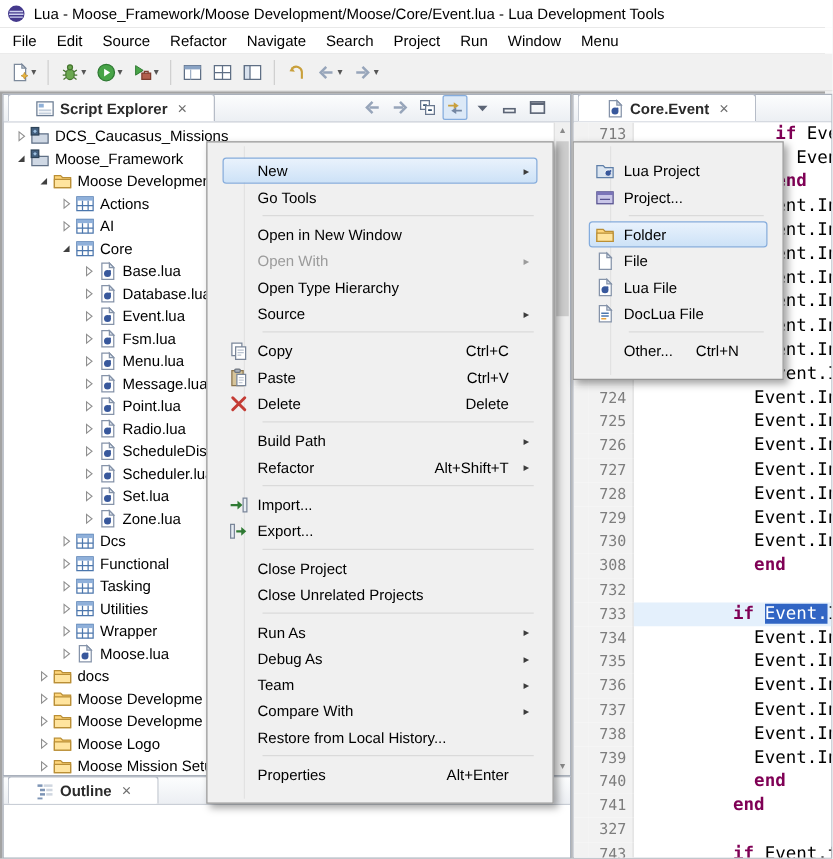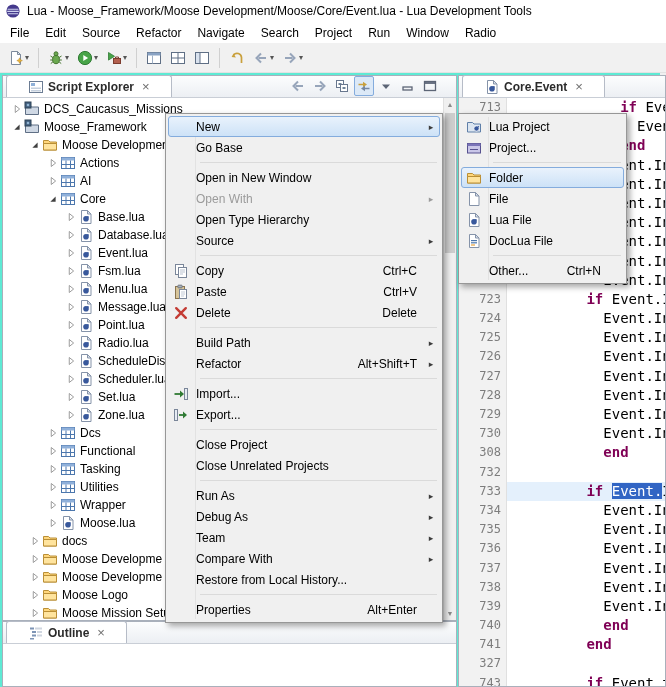--- a/index.html
+++ b/index.html
@@ -1,18 +1,18 @@
 <!DOCTYPE html>
 <html><head>
 <meta charset="utf-8">
 <style>
   *{margin:0;padding:0;box-sizing:border-box}
   html,body{width:666px;height:687px;overflow:hidden}
   body{font-family:"Liberation Sans",sans-serif;font-size:12px;color:#000;background:#f0f0f0}
-  #app{position:relative;width:660px;height:687px;background:#5eead4}
+  #app{position:relative;width:660px;height:687px;background:#a3a3a3}
 
   .titlebar{position:absolute;left:0;top:0;width:666px;height:22px;background:#fff;display:flex;align-items:center;gap:6px;padding-left:5px}
   .titlebar .title-text{white-space:nowrap}
 
   .menubar{position:absolute;left:0;top:22px;width:666px;height:21px;background:#fff;display:flex;align-items:center;padding-left:2px}
   .mb-item{padding:2px 8px;cursor:default}
 
   .toolbar{position:absolute;left:0;top:43px;width:666px;height:30px;background:#f1f1f1;border-bottom:1px solid #e2e2e2;display:flex;align-items:center;padding-left:4px}
   .tb-btn{height:24px;display:flex;align-items:center;padding:0 3px;border:1px solid transparent;border-radius:2px}
   .tb-sep{width:1px;height:20px;background:#d0d0d0;margin:0 5px}
@@ -46,21 +46,21 @@
 
   .code{position:absolute;left:0;top:22px;right:0;bottom:0;overflow:hidden;background:#fff}
   .code-row{display:flex;height:19.2px;line-height:19.2px;font-family:"DejaVu Sans Mono",monospace;font-size:14px;white-space:pre}
   .ann{width:12px;flex:none;background:#f2f2f2}
   .lnum{width:36px;flex:none;background:#f2f2f2;color:#7d7d7d;font-size:12px;text-align:right;padding-right:5px;border-right:1px solid #e0e0e0}
   .ltxt{flex:1;padding-left:12px}
   .code-row.active .ltxt{background:#e4f0fc}
   .kw{color:#7f0055;font-weight:bold}
   .sel{background:#3165c4;color:#fff}
 
-  .menu{position:absolute;background:#f0f0f0;border:1px solid #979797;box-shadow:3px 3px 6px rgba(0,0,0,.35);padding:2px;z-index:50}
+  .menu{position:absolute;background:#f0f0f0;border:1px solid #979797;box-shadow:3px 3px 6px rgba(0,0,0,.35);padding:12px;z-index:50}
   .menu::before{content:"";position:absolute;left:29px;top:3px;bottom:3px;width:1px;background:#e2e2e2}
   #ctx-menu{left:165px;top:113px;width:278px}
   #new-submenu{left:458px;top:113px;width:169px;z-index:60}
   .menu-row{height:21px;display:flex;align-items:center;gap:6px;padding:0 3px;border:1px solid transparent;border-radius:3px;position:relative}
   .menu-row.hl{background:linear-gradient(#e9f2fc,#cde2f7);border-color:#84acdd}
   .menu-row.dis .mi-label,.menu-row.dis .mi-arrow{color:#9b9b9b}
   .mi-icon{width:18px;height:16px;flex:none;display:flex;justify-content:center}
   .mi-label{flex:1;white-space:nowrap}
   .mi-short{white-space:nowrap;padding-right:3px}
   .mi-arrow{width:10px;text-align:center;font-size:9px;color:#3c3c3c}
@@ -84,21 +84,21 @@
   <div class="menubar" id="menubar">
       <div class="mb-item">File</div>
       <div class="mb-item">Edit</div>
       <div class="mb-item">Source</div>
       <div class="mb-item">Refactor</div>
       <div class="mb-item">Navigate</div>
       <div class="mb-item">Search</div>
       <div class="mb-item">Project</div>
       <div class="mb-item">Run</div>
       <div class="mb-item">Window</div>
-      <div class="mb-item">Radio</div>
+      <div class="mb-item">Menu</div>
     </div>
 
   <div class="toolbar" id="toolbar">
       <div class="tb-btn">
         <span class="icon">
           <svg viewBox="0 0 16 16">
             <path d="M3.5 1.5h6l3 3v10h-9z" fill="#fff" stroke="#7d8a9c"></path>
             <path d="M9.5 1.5v3h3z" fill="#e2e8f0" stroke="#7d8a9c"></path>
             <path d="M11.6 7.8l.9 1.9 1.9.9-1.9.9-.9 1.9-.9-1.9-1.9-.9 1.9-.9z" fill="#e8b33c" stroke="#b9882a" stroke-width="0.5"></path>
           </svg>
@@ -790,21 +790,21 @@
 
   <div class="menu" id="ctx-menu">
       <div class="menu-row hl">
         <span class="mi-icon"></span>
         <span class="mi-label">New</span>
         <span class="mi-short"></span>
         <span class="mi-arrow">▸</span>
       </div>
       <div class="menu-row">
         <span class="mi-icon"></span>
-        <span class="mi-label">Go Base</span>
+        <span class="mi-label">Go Tools</span>
         <span class="mi-short"></span>
         <span class="mi-arrow"></span>
       </div>
       <div class="menu-sep"></div>
       <div class="menu-row">
         <span class="mi-icon"></span>
         <span class="mi-label">Open in New Window</span>
         <span class="mi-short"></span>
         <span class="mi-arrow"></span>
       </div>

